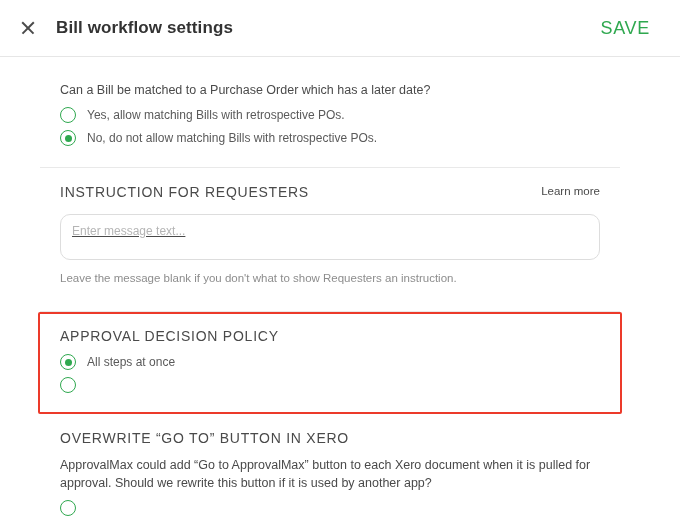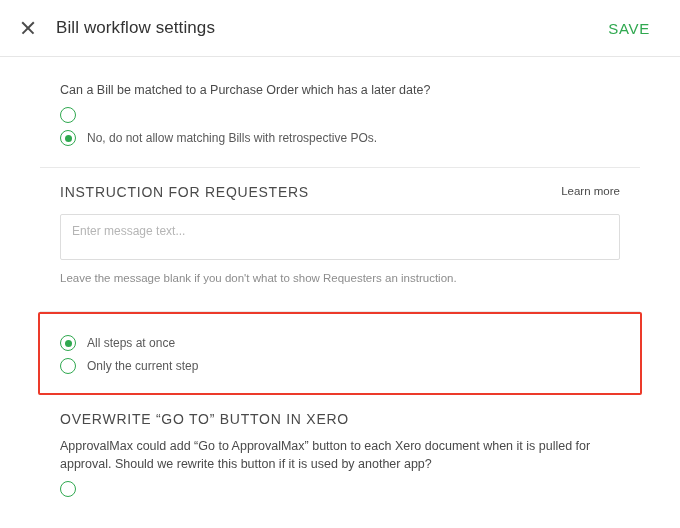--- a/index.html
+++ b/index.html
@@ -40,39 +40,39 @@
     position: absolute;
     left: 0; top: 7px;
     width: 16px; height: 1.6px;
     background: #4a4a4a;
   }
   .close-icon:before { transform: rotate(45deg); }
   .close-icon:after { transform: rotate(-45deg); }
   .header-title {
     font-size: 17px;
     color: #333333;
-    font-weight: normal;
+    font-weight: bold;
     letter-spacing: 0.1px;
   }
   .save-btn {
     position: absolute;
     right: 22px; top: 50%;
     transform: translateY(-50%);
     color: #2fa84f;
-    font-size: 15px;
+    font-size: 18px;
     letter-spacing: 0.7px;
     cursor: pointer;
     background: none;
     border: none;
     font-family: "Liberation Sans", sans-serif;
     padding: 6px 8px;
   }
   
   .body {
-    padding: 0 40px 0 40px;
+    padding: 0 60px 0 40px;
     height: 471px;
     overflow: hidden;
   }
   .section {
     padding: 16px 20px 14px 20px;
     border-bottom: 1px solid #e9e9e9;
     position: relative;
   }
   .section.no-border { border-bottom: none; }
   .section.highlight {
@@ -135,29 +135,30 @@
   }
   .radio-label {
     font-size: 12px;
     color: #5a5a5a;
   }
   
   .msg-box {
     width: 100%;
     height: 46px;
     border: 1px solid #dddddd;
-    border-radius: 2px;
+    border-radius: 10px;
     padding: 9px 11px;
     font-size: 12px;
     color: #4a4a4a;
     font-family: "Liberation Sans", sans-serif;
     resize: none;
     outline: none;
     background: #fff;
     margin-top: 4px;
+    text-decoration: underline;
   }
   .msg-box::placeholder { color: #b5b5b5; }
   .spacer-top { height: 8px; }
 </style>
 </head>
 <body>
 
 <div class="app">
 
   <div class="header">
@@ -168,42 +169,43 @@
     <button class="save-btn">SAVE</button>
   </div>
 
   <div class="body">
 
     <div class="section">
       <div class="spacer-top"></div>
       <p class="question">Can a Bill be matched to a Purchase Order which has a later date?</p>
       <div class="radio-row">
         <span class="radio"></span>
+        <span class="radio-label">Yes, allow matching Bills with retrospective POs.</span>
       </div>
       <div class="radio-row">
         <span class="radio checked"></span>
         <span class="radio-label">No, do not allow matching Bills with retrospective POs.</span>
       </div>
     </div>
 
     <div class="section">
       <h3 class="section-title">INSTRUCTION FOR REQUESTERS</h3>
       <span class="learn-more">Learn more</span>
       <textarea class="msg-box" placeholder="Enter message text..." style=""></textarea>
       <p class="helper">Leave the message blank if you don't what to show Requesters an instruction.</p>
     </div>
 
     <div class="section highlight">
+      <h3 class="section-title">APPROVAL DECISION POLICY</h3>
       <div class="radio-row">
         <span class="radio checked"></span>
         <span class="radio-label">All steps at once</span>
       </div>
       <div class="radio-row">
         <span class="radio"></span>
-        <span class="radio-label">Only the current step</span>
       </div>
     </div>
 
     <div class="section no-border">
       <h3 class="section-title">OVERWRITE “GO TO” BUTTON IN XERO</h3>
       <p class="question">ApprovalMax could add “Go to ApprovalMax” button to each Xero document when it is pulled for approval. Should we rewrite this button if it is used by another app?</p>
       <div class="radio-row">
         <span class="radio"></span>
 
       </div>

